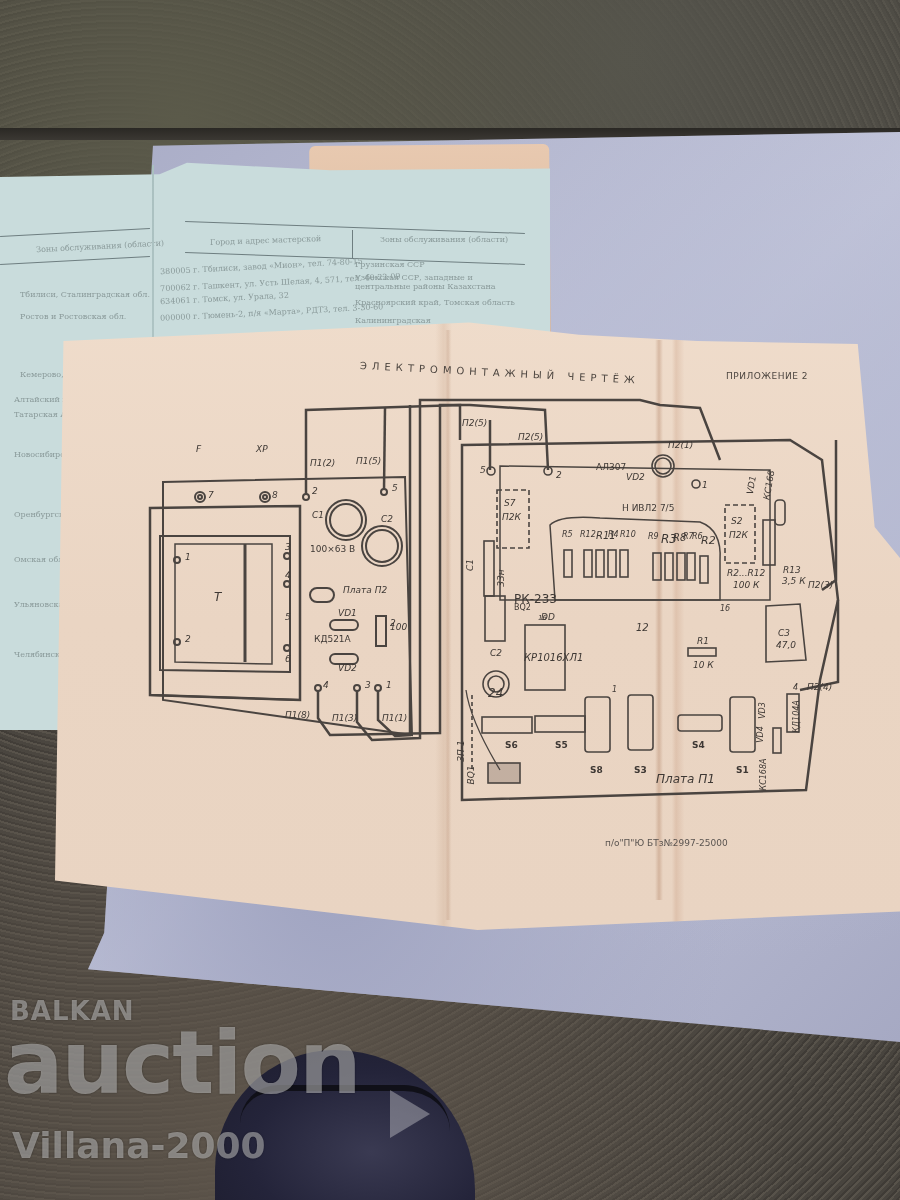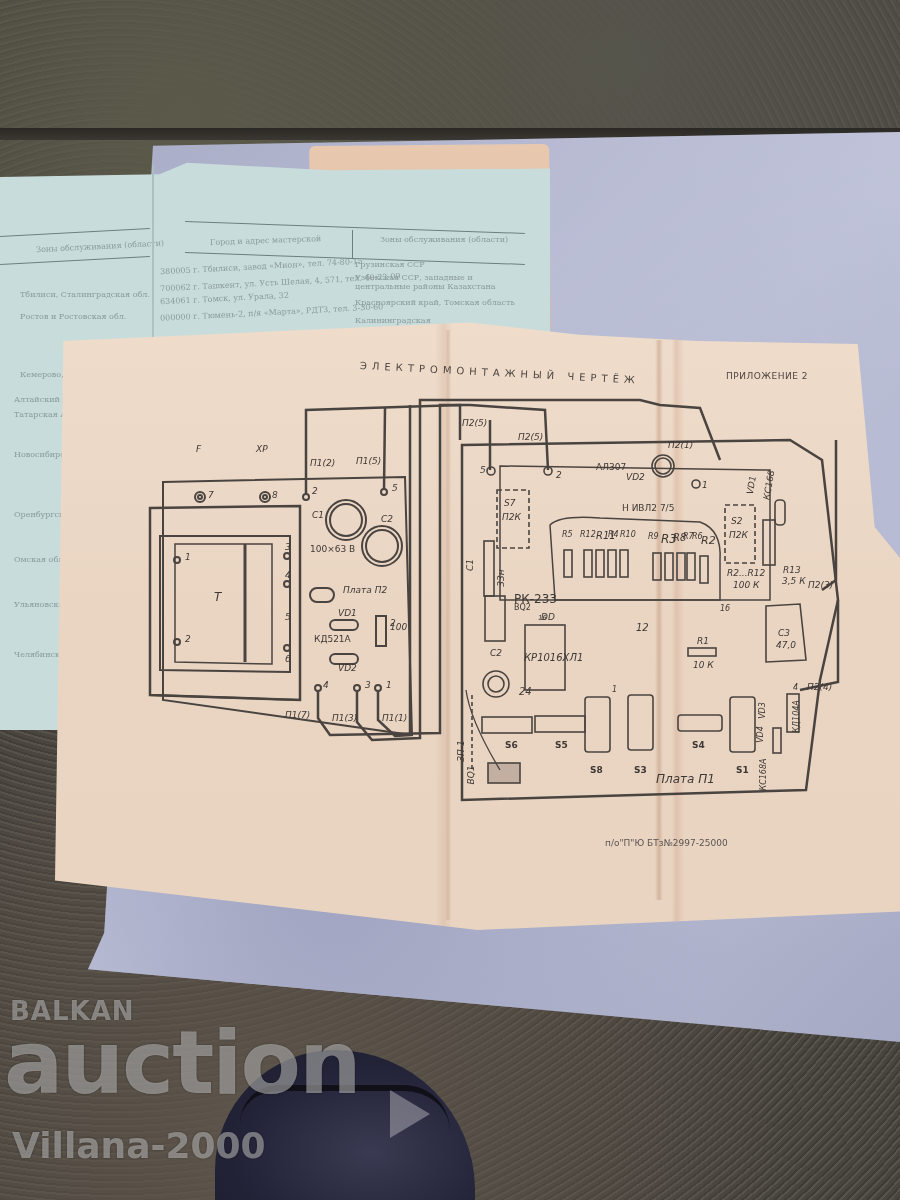--- a/index.html
+++ b/index.html
@@ -269,21 +269,21 @@
 <div class="lbl" style="left:310px;top:544px;font-style:normal">100×63 В</div>
 <div class="lbl" style="left:343px;top:585px">Плата П2</div>
 <div class="lbl" style="left:338px;top:608px">VD1</div>
 <div class="lbl" style="left:314px;top:634px;font-style:normal">КД521А</div>
 <div class="lbl" style="left:338px;top:663px">VD2</div>
 <div class="lbl" style="left:390px;top:618px">2</div>
 <div class="lbl" style="left:390px;top:622px">100</div>
 <div class="lbl" style="left:323px;top:680px">4</div>
 <div class="lbl" style="left:365px;top:680px">3</div>
 <div class="lbl" style="left:386px;top:680px">1</div>
-<div class="lbl" style="left:285px;top:710px">П1(7)</div>
+<div class="lbl" style="left:285px;top:710px">П1(8)</div>
 <div class="lbl" style="left:332px;top:713px">П1(3)</div>
 <div class="lbl" style="left:382px;top:713px">П1(1)</div>
 
 <div class="lbl" style="left:462px;top:418px">П2(5)</div>
 <div class="lbl" style="left:518px;top:432px">П2(5)</div>
 <div class="lbl" style="left:668px;top:440px">П2(1)</div>
 <div class="lbl" style="left:480px;top:465px">5</div>
 <div class="lbl" style="left:556px;top:470px">2</div>
 <div class="lbl" style="left:702px;top:480px">1</div>
 <div class="lbl" style="left:596px;top:462px;font-style:normal">АЛ307</div>
@@ -313,21 +313,21 @@
 <div class="lbl" style="left:783px;top:565px">R13</div>
 <div class="lbl" style="left:782px;top:576px">3,5 К</div>
 <div class="lbl" style="left:808px;top:580px">П2(3)</div>
 <div class="lbl" style="left:514px;top:592px;font-style:normal;font-size:12px">РК-233</div>
 <div class="lbl" style="left:514px;top:603px;font-style:normal;font-size:8px">BQ2</div>
 <div class="lbl" style="left:490px;top:648px">C2</div>
 <div class="lbl" style="left:541px;top:612px">DD</div>
 <div class="lbl" style="left:524px;top:652px;font-size:10px">КР1016ХЛ1</div>
 <div class="lbl" style="left:538px;top:614px;font-size:7px">16</div>
 <div class="lbl" style="left:636px;top:622px;font-size:10px">12</div>
-<div class="lbl" style="left:519px;top:686px;font-size:10px">24</div>
+<div class="lbl" style="left:488px;top:686px;font-size:12px">24</div>
 <div class="lbl" style="left:612px;top:685px;font-size:8px">1</div>
 <div class="lbl" style="left:697px;top:636px">R1</div>
 <div class="lbl" style="left:693px;top:660px">10 К</div>
 <div class="lbl" style="left:778px;top:628px">C3</div>
 <div class="lbl" style="left:776px;top:640px">47,0</div>
 <div class="lbl" style="left:807px;top:682px">П2(4)</div>
 <div class="lbl" style="left:793px;top:683px;font-size:8px">4</div>
 <div class="lbl" style="left:720px;top:604px;font-size:8px">16</div>
 <div class="lbl" style="left:450px;top:746px;transform:rotate(-90deg)">ЗП-1</div>
 <div class="lbl" style="left:462px;top:770px;transform:rotate(-90deg)">BQ1</div>

